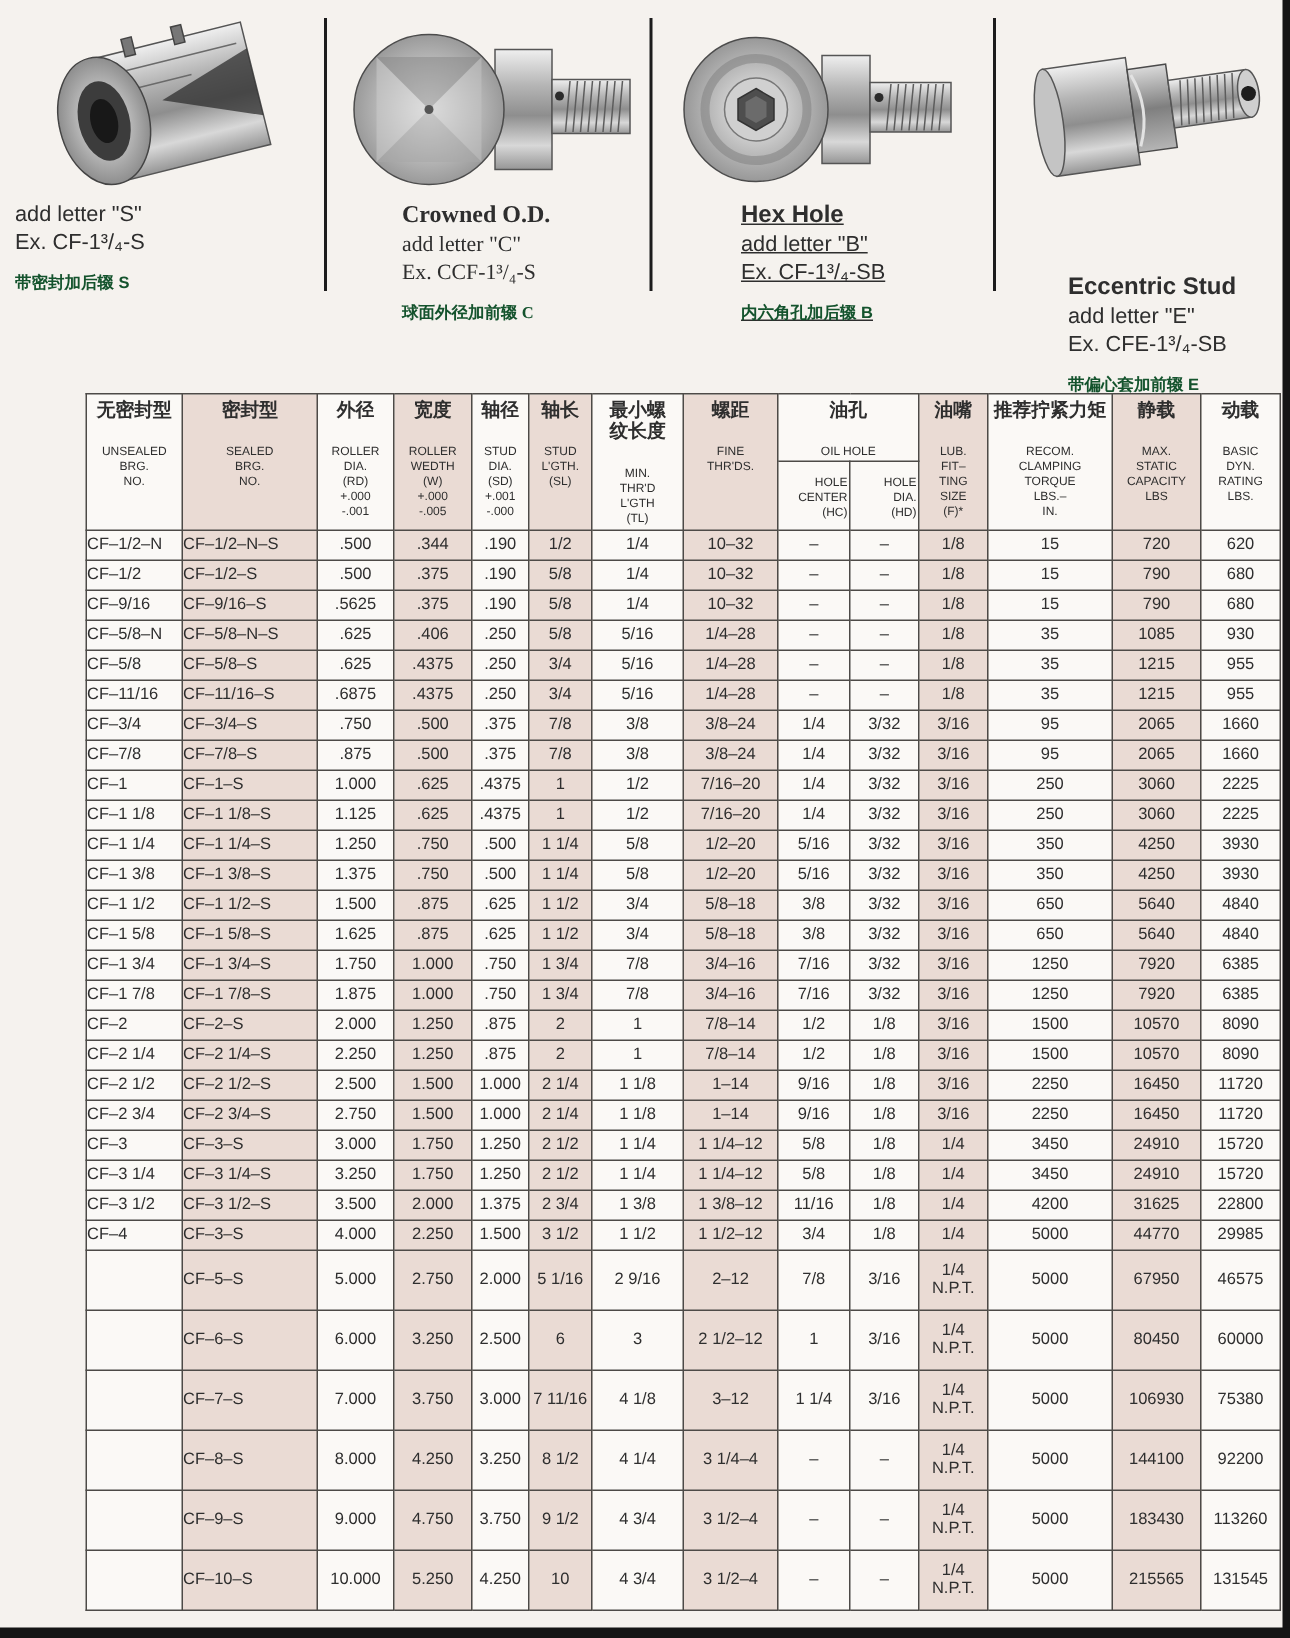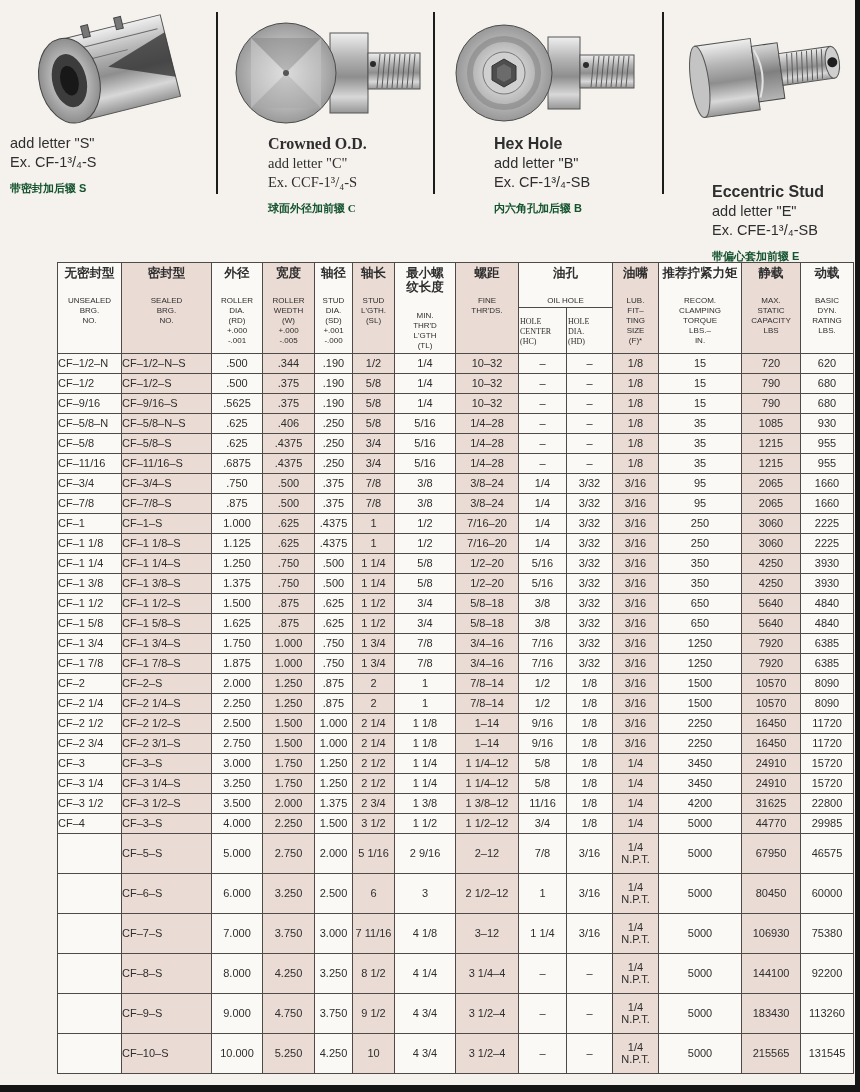--- a/index.html
+++ b/index.html
@@ -32,21 +32,21 @@
   thead th{
     background:#fbf9f6;font-weight:normal;vertical-align:top;
     padding:3px 1px 1px 1px;
   }
   thead tr:first-child th:nth-child(even){background:#eadbd4;}
   thead tr:first-child{height:36px;}
   thead tr:last-child{height:46px;}
   thead tr:last-child th{vertical-align:middle;}
   .h-cn{font-size:12.5px;font-weight:bold;white-space:pre-line;line-height:1.15;}
   .h-en{font-size:8px;line-height:1.25;white-space:pre-line;margin-top:16px;}
-  .h-sub{font-size:8px;line-height:1.25;white-space:pre-line;text-align:left;font-family:Liberation Serif, serif;}
+  .h-sub{font-size:8px;line-height:1.25;white-space:pre-line;text-align:right;}
   tbody td{
     font-size:11px;text-align:center;height:19px;line-height:1.05;
     padding:0 1px;white-space:pre-line;
   }
   tbody tr.tall td{height:39px;}
   tbody td:nth-child(1),tbody td:nth-child(2){text-align:left;padding-left:0;}
   tbody td:nth-child(2),tbody td:nth-child(4),tbody td:nth-child(6),
   tbody td:nth-child(8),tbody td:nth-child(11),tbody td:nth-child(13){background:#eadbd4;}
 </style>
 </head>
@@ -132,21 +132,21 @@
     <div style="padding-left:42px;">
       <div class="p-name">Crowned O.D.</div>
       <div class="p-line">add letter "C"</div>
       <div class="p-line">Ex. CCF-1³/₄-S</div>
       <div class="p-cn">球面外径加前辍 C</div>
     </div>
   </div>
 
   <div class="divider" style="left:433px;"></div>
 
-  <div class="product" style="left:444px;width:210px;">
+  <div class="product" style="left:444px;width:210px;text-decoration:underline;">
     <div class="img">
       <svg width="198" height="122" viewBox="0 0 198 122">
         <defs>
           <linearGradient id="m3" x1="0" y1="0" x2="0" y2="1">
             <stop offset="0" stop-color="#efefef"></stop>
               <stop offset=".3" stop-color="#b5b5b5"></stop>
             <stop offset=".55" stop-color="#8e8e8e"></stop>
               <stop offset=".8" stop-color="#d8d8d8"></stop>
             <stop offset="1" stop-color="#969696"></stop>
           </linearGradient>
@@ -654,21 +654,21 @@
         <td>1–14</td>
         <td>9/16</td>
         <td>1/8</td>
         <td>3/16</td>
         <td>2250</td>
         <td>16450</td>
         <td>11720</td>
       </tr>
       <tr>
         <td>CF–2 3/4</td>
-        <td>CF–2 3/1–S</td>
+        <td>CF–2 3/4–S</td>
         <td>2.750</td>
         <td>1.500</td>
         <td>1.000</td>
         <td>2 1/4</td>
         <td>1 1/8</td>
         <td>1–14</td>
         <td>9/16</td>
         <td>1/8</td>
         <td>3/16</td>
         <td>2250</td>

